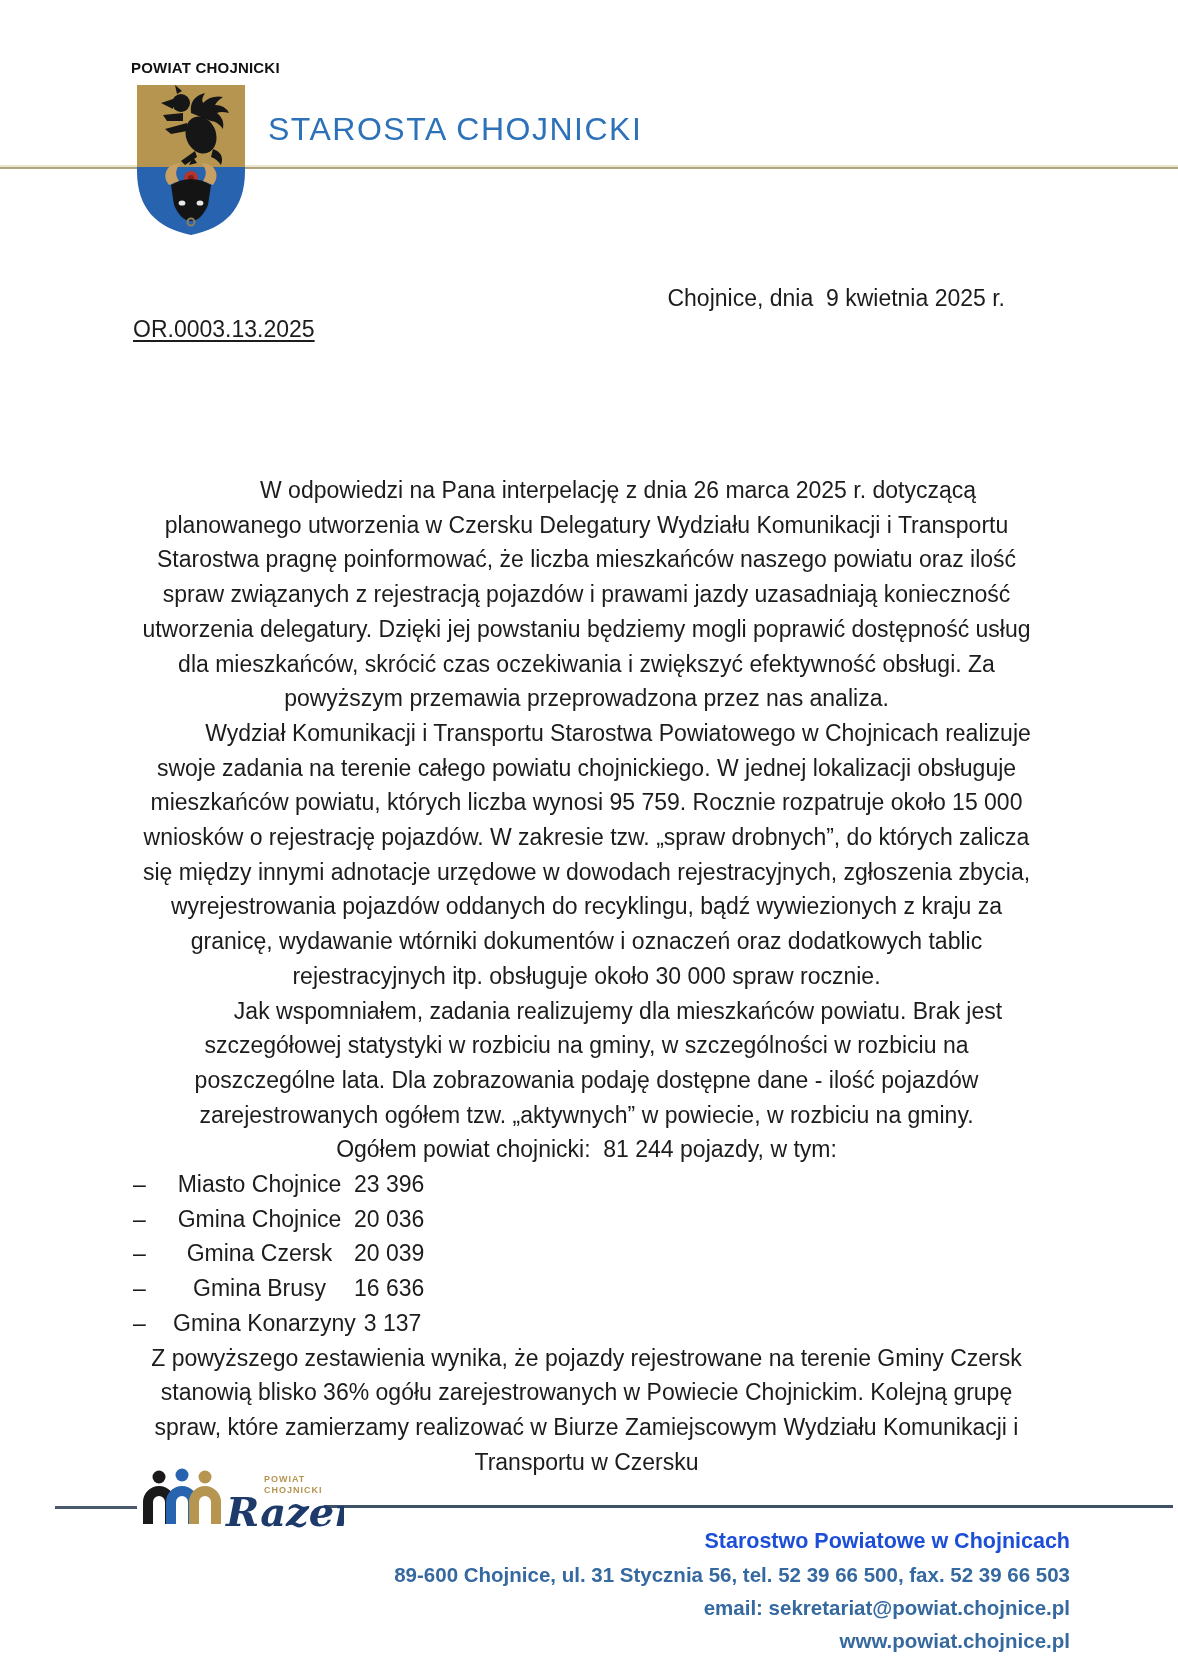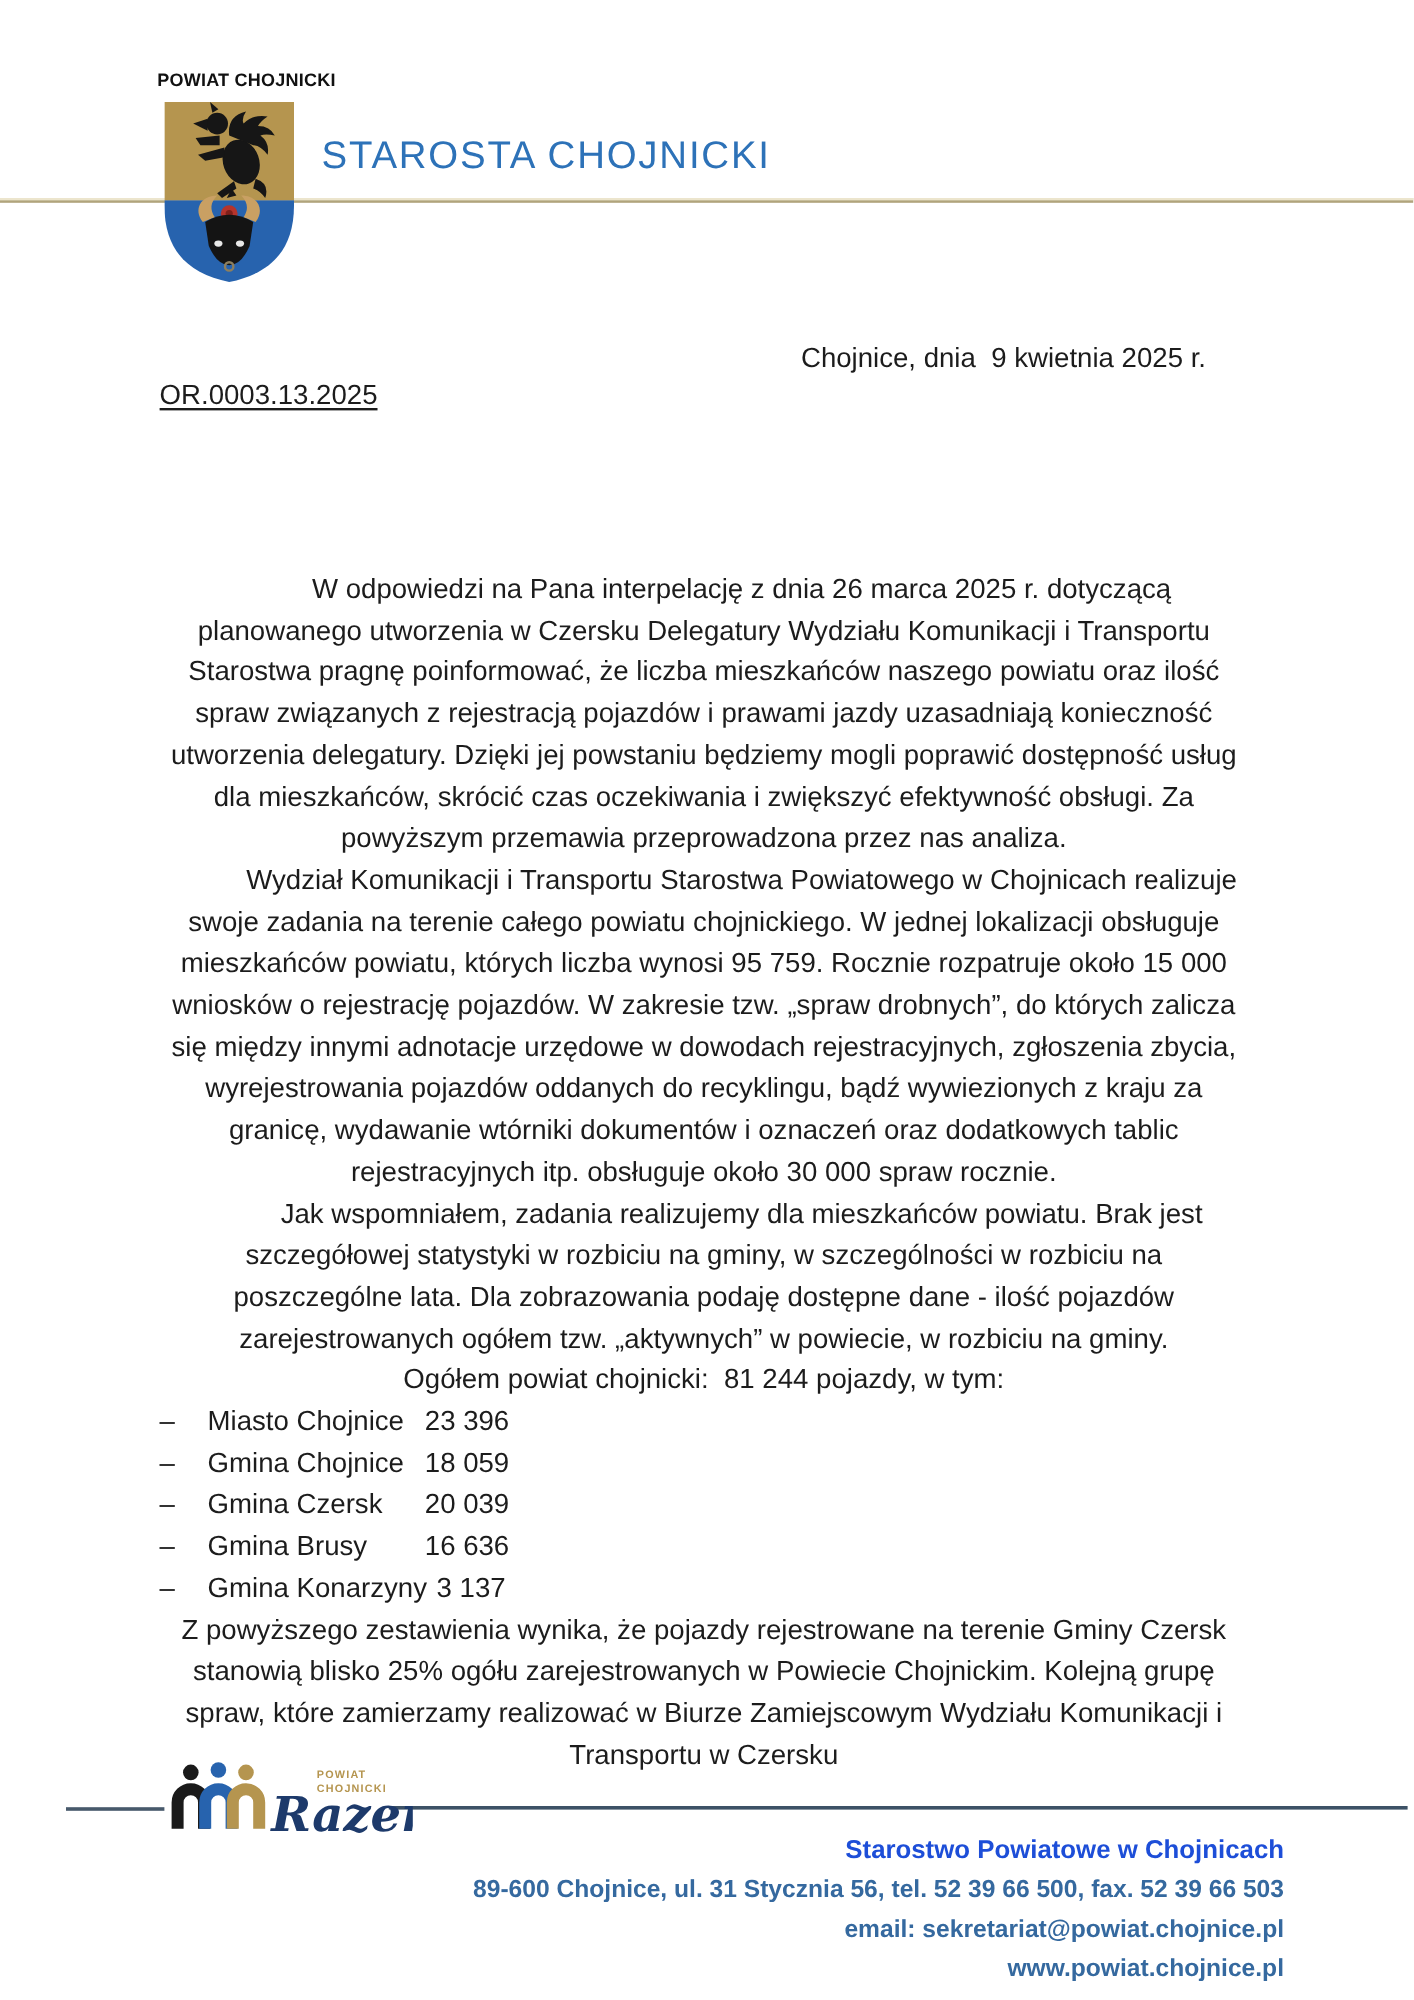--- a/index.html
+++ b/index.html
@@ -38,21 +38,21 @@
   .body-block{
     position:absolute;left:133px;top:473px;width:907px;
     font-size:23px;line-height:34.7px;text-align:justify;
   }
   .body-block p{margin:0;text-align:center;}
   p.indent{text-indent:63px;}
   .total-line{white-space:pre-wrap;text-align:left;}
   .vlist{list-style:none;margin:0;padding:0;}
   .vlist .li{display:flex;text-align:left;}
   .vlist .dash{width:40px;flex:0 0 auto;}
-  .vlist .label{min-width:181px;flex:0 0 auto;padding-right:8px;box-sizing:border-box;}
+  .vlist .label{min-width:181px;flex:0 0 auto;padding-right:8px;box-sizing:border-box;text-align:center;}
   .vlist .value{flex:0 0 auto;}
   
   .footer-line-left{position:absolute;left:55px;top:1506px;width:82px;height:3px;background:#47596b;}
   .footer-line-right{position:absolute;left:324px;top:1505px;width:849px;height:3px;background:#3d5266;}
   .footer-logo{position:absolute;left:134px;top:1462px;}
   .footer-text{
     position:absolute;left:380px;top:1525px;width:690px;text-align:right;
     font-size:20.5px;line-height:33px;
   }
   .footer-org{font-weight:bold;color:#1d4ed8;font-size:21.5px;}
@@ -119,40 +119,40 @@
 
     <div class="vlist">
       <div class="li">
         <span class="dash">–</span>
         <span class="label">Miasto Chojnice</span>
         <span class="value">23 396</span>
       </div>
       <div class="li">
         <span class="dash">–</span>
         <span class="label">Gmina Chojnice</span>
-        <span class="value">18 059</span>
+        <span class="value">20 036</span>
       </div>
       <div class="li">
         <span class="dash">–</span>
         <span class="label">Gmina Czersk</span>
         <span class="value">20 039</span>
       </div>
       <div class="li">
         <span class="dash">–</span>
         <span class="label">Gmina Brusy</span>
         <span class="value">16 636</span>
       </div>
       <div class="li">
         <span class="dash">–</span>
         <span class="label">Gmina Konarzyny</span>
         <span class="value">3 137</span>
       </div>
     </div>
 
-    <p>Z powyższego zestawienia wynika, że pojazdy rejestrowane na terenie Gminy Czersk stanowią blisko 25% ogółu zarejestrowanych w Powiecie Chojnickim. Kolejną grupę spraw, które zamierzamy realizować w Biurze Zamiejscowym Wydziału Komunikacji i Transportu w Czersku</p>
+    <p>Z powyższego zestawienia wynika, że pojazdy rejestrowane na terenie Gminy Czersk stanowią blisko 36% ogółu zarejestrowanych w Powiecie Chojnickim. Kolejną grupę spraw, które zamierzamy realizować w Biurze Zamiejscowym Wydziału Komunikacji i Transportu w Czersku</p>
   </div>
 
   <div class="footer-line-left"></div>
   <div class="footer-line-right"></div>
 
   <svg class="footer-logo" width="210" height="80" viewBox="0 0 210 80">
     <g fill="none">
       <path d="M14,62 V40 a11,11 0 0 1 22,0 V62" stroke="#1a1a1a" stroke-width="10"></path>
       <path d="M37,62 V40 a11,11 0 0 1 22,0 V62" stroke="#2763ae" stroke-width="10"></path>
       <path d="M60,62 V40 a11,11 0 0 1 22,0 V62" stroke="#b5954f" stroke-width="10"></path>

